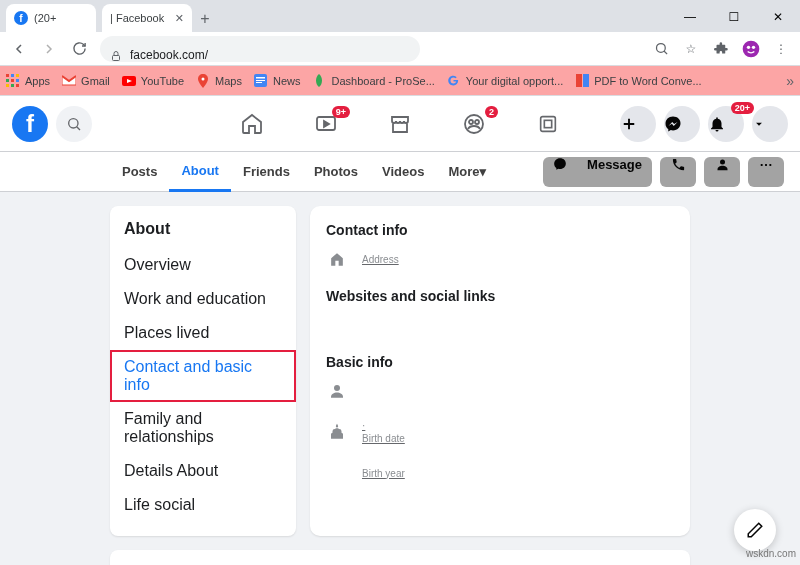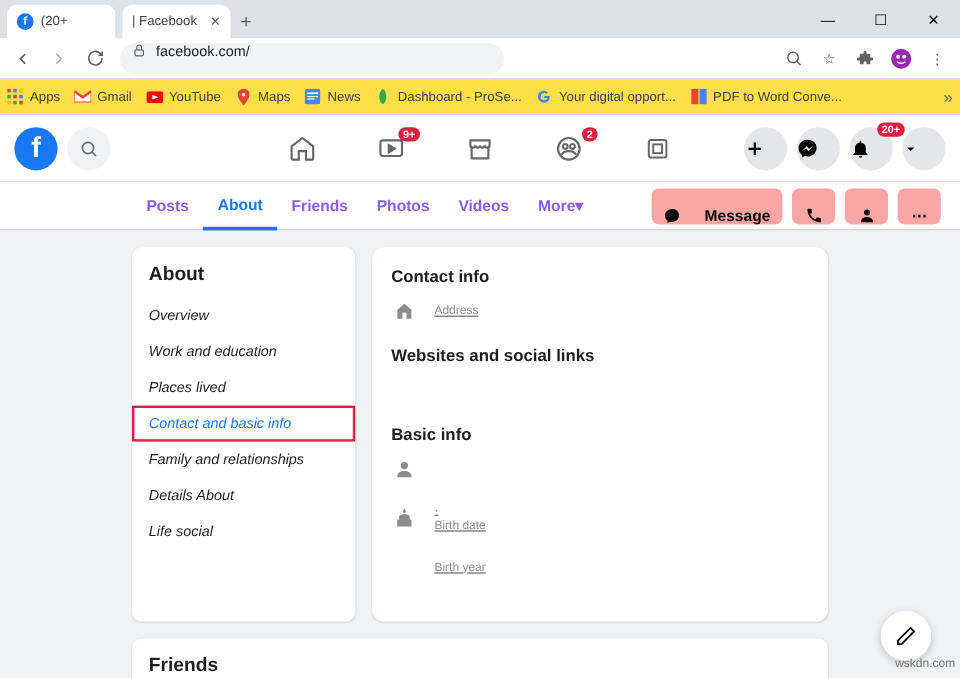--- a/index.html
+++ b/index.html
@@ -10,51 +10,51 @@
 .tab { height: 28px; background: #fff; border-radius: 8px 8px 0 0; display: flex; align-items: center; padding: 0 8px; margin-left: 6px; min-width: 90px; gap: 6px; font-size: 11px; color: #3c4043; }
 .tab-fav { width: 14px; height: 14px; border-radius: 50%; background: #1877f2; display: flex; align-items: center; justify-content: center; color: #fff; font-size: 10px; font-weight: bold; }
 .tab-close { margin-left: auto; color: #5f6368; }
 .newtab { width: 26px; height: 26px; display: flex; align-items: center; justify-content: center; color: #5f6368; font-size: 16px; }
 .win-ctrl { margin-left: auto; display: flex; }
 .win-btn { width: 44px; height: 30px; display: flex; align-items: center; justify-content: center; color: #000; }
 
 .chrome-bar { height: 34px; background: #fff; display: flex; align-items: center; padding: 0 6px; gap: 4px; border-bottom: 1px solid #dadce0; }
 .nav-ic { width: 26px; height: 26px; display: flex; align-items: center; justify-content: center; color: #5f6368; border-radius: 50%; }
 .nav-ic.dis { color: #b0b0b0; }
-.omni { flex: 0 0 320px; height: 26px; background: #f1f3f4; border-radius: 13px; display: flex; align-items: flex-start; padding: 0 10px; gap: 8px; color: #202124; font-size: 12px; margin: 0 4px; }
+.omni { flex: 0 0 320px; height: 26px; background: #f1f3f4; border-radius: 13px; display: flex; align-items: flex-end; padding: 0 10px; gap: 8px; color: #202124; font-size: 12px; margin: 0 4px; }
 .chrome-bar .spacer { flex: 1; }
 
-.bm-bar { height: 30px; background: #fde047; display: flex; align-items: center; padding: 0 6px; gap: 12px; border-bottom: 1px solid #dadce0; font-size: 11px; }
+.bm-bar { height: 30px; background: #fca5a5; display: flex; align-items: center; padding: 0 6px; gap: 12px; border-bottom: 1px solid #dadce0; font-size: 11px; }
 .bm { display: flex; align-items: center; gap: 5px; color: #3c4043; }
 .bm-ic { width: 14px; height: 14px; display: flex; align-items: center; justify-content: center; }
 .bm-overflow { margin-left: auto; color: #5f6368; font-size: 14px; }
 
 
 .fb-top { height: 56px; background: #fff; border-bottom: 1px solid #ced0d4; display: flex; align-items: center; padding: 0 12px; position: relative; }
 .fb-logo { width: 36px; height: 36px; border-radius: 50%; background: #1877f2; color: #fff; display: flex; align-items: center; justify-content: center; font-size: 24px; font-weight: bold; }
 .fb-search { width: 36px; height: 36px; border-radius: 50%; background: #f0f2f5; display: flex; align-items: center; justify-content: center; margin-left: 8px; color: #65676b; }
 .fb-center { position: absolute; left: 50%; transform: translateX(-50%); display: flex; gap: 46px; }
 .fb-center-ic { width: 28px; height: 28px; display: flex; align-items: center; justify-content: center; color: #65676b; position: relative; }
 .badge { position: absolute; top: -4px; right: -10px; background: #e41e3f; color: #fff; font-size: 9px; padding: 1px 4px; border-radius: 8px; font-weight: bold; }
 .fb-right { margin-left: auto; display: flex; gap: 8px; }
 .fb-rbtn { width: 36px; height: 36px; border-radius: 50%; background: #e4e6eb; display: flex; align-items: center; justify-content: flex-start; color: #050505; position: relative; }
 
 
 .page { background: #f0f2f5; height: calc(565px - 32px - 34px - 30px - 56px); overflow: hidden; position: relative; }
 .prof-header { background: #fff; display: flex; align-items: center; padding: 0 16px 0 110px; height: 40px; border-bottom: 1px solid #ced0d4; }
-.prof-tab { padding: 0 12px; height: 40px; display: flex; align-items: center; color: #8b5cf6; font-size: 13px; font-weight: 600; }
+.prof-tab { padding: 0 12px; height: 40px; display: flex; align-items: center; color: #404040; font-size: 13px; font-weight: 600; }
 .prof-tab.active { color: #1877f2; border-bottom: 3px solid #1877f2; }
 .prof-actions { margin-left: auto; display: flex; gap: 8px; }
-.act-btn { background: #fca5a5; border-radius: 6px; height: 30px; padding: 0 10px; display: flex; align-items: flex-end; justify-content: center; font-size: 13px; font-weight: 600; color: #050505; min-width: 36px; gap: 20px; }
+.act-btn { background: #a3a3a3; border-radius: 6px; height: 30px; padding: 0 10px; display: flex; align-items: flex-start; justify-content: center; font-size: 13px; font-weight: 600; color: #050505; min-width: 36px; gap: 20px; }
 
 .cols { display: flex; gap: 14px; padding: 14px 110px; }
 .card { background: #fff; border-radius: 8px; box-shadow: 0 1px 2px rgba(0,0,0,.1); }
 .side { width: 186px; padding: 14px 0; }
 .side h3 { font-size: 16px; padding: 0 14px 10px; }
-.side-item { padding: 8px 14px; font-size: 12px; color: #1c1e21; font-style: italic; }
+.side-item { padding: 8px 14px; font-size: 16px; color: #1c1e21; }
 .side-item.sel { color: #1877f2; outline: 2px solid #e41e3f; outline-offset: -2px; }
 .main { flex: 1; padding: 16px; border-left: none; border-radius: 10px; }
 .sec-title { font-size: 14px; font-weight: 600; margin-bottom: 10px; }
 .info-row { display: flex; align-items: center; gap: 14px; color: #65676b; margin: 6px 0 18px; text-decoration: underline; }
 .info-ic { width: 22px; height: 22px; display: flex; align-items: center; justify-content: center; color: #8a8d91; }
 .info-lbl { font-size: 10px; color: #8a8d91; }
 .gap { height: 40px; }
 
 .friends { margin: 0 110px; padding: 14px; font-size: 16px; font-weight: 700; }
 

